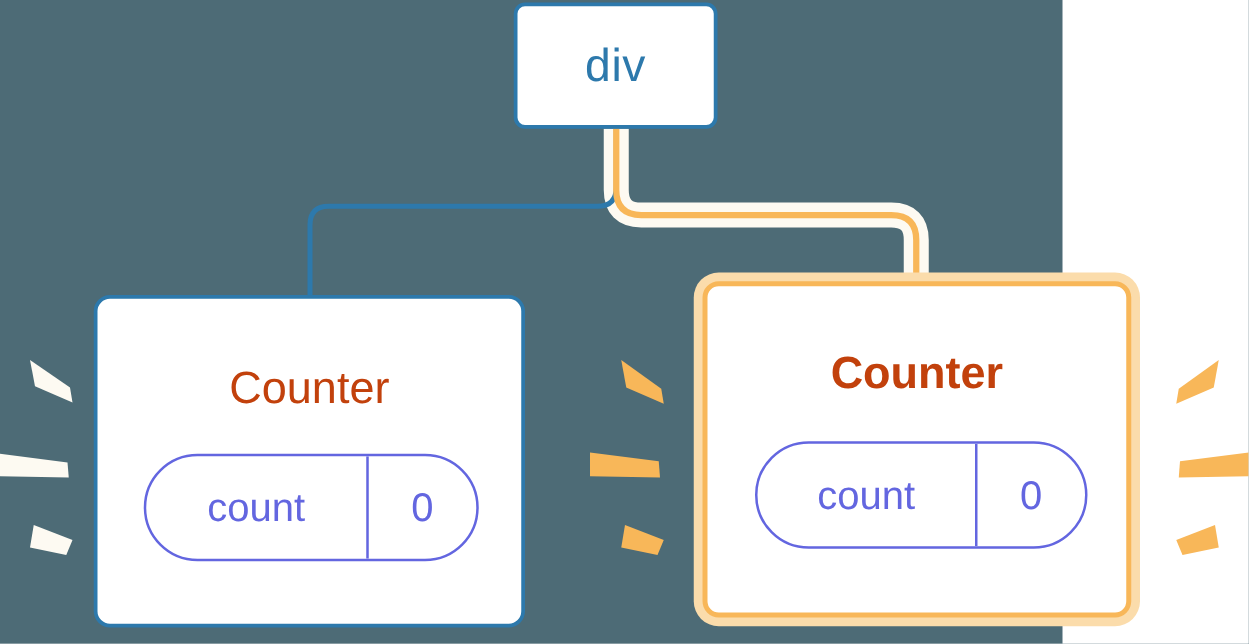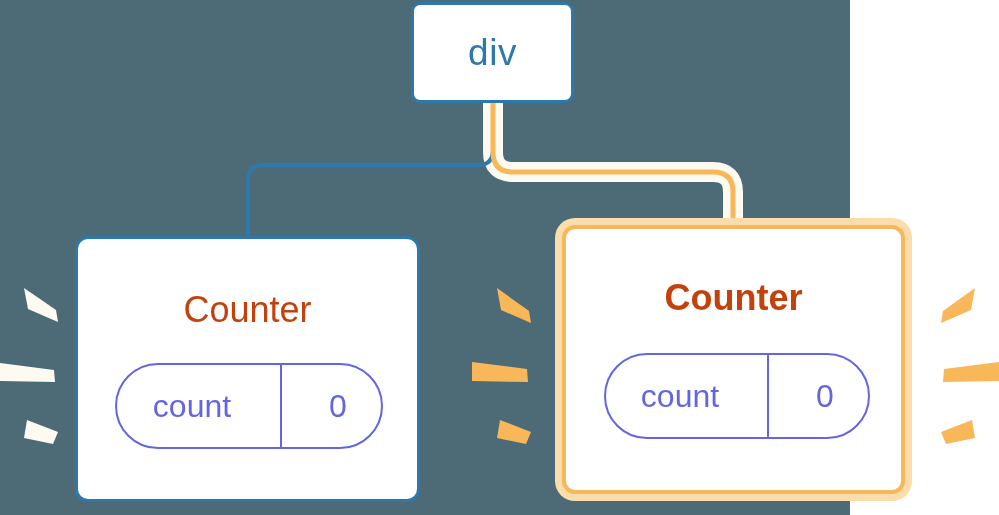--- a/index.html
+++ b/index.html
@@ -99,21 +99,20 @@
   
   .pill {
     position: absolute;
     border: 2px solid #6366e0;
     border-radius: 999px;
     background: transparent;
     display: flex;
     align-items: stretch;
     box-sizing: border-box;
     overflow: hidden;
-    gap: 13px;
   }
   .card-plain .pill {
     left: 37px;
     top: 124px;
     width: 268px;
     height: 86px;
   }
   .card-highlight .pill {
     left: 38px;
     top: 124px;

